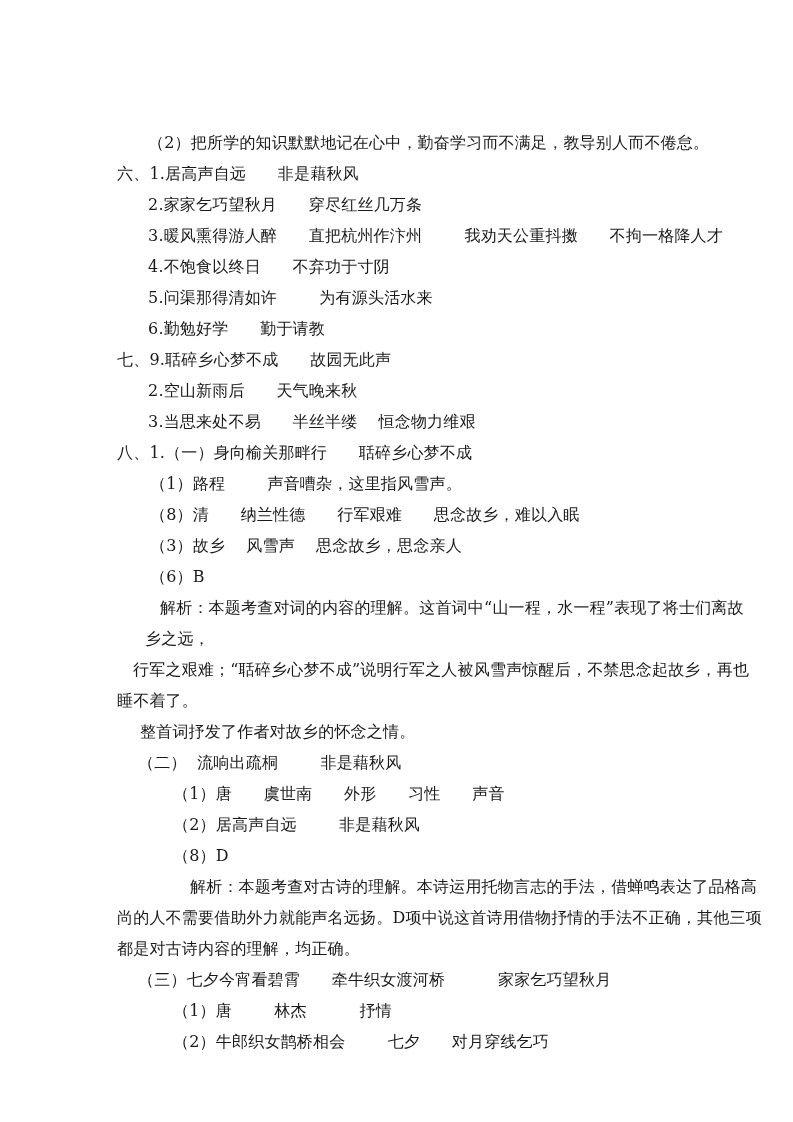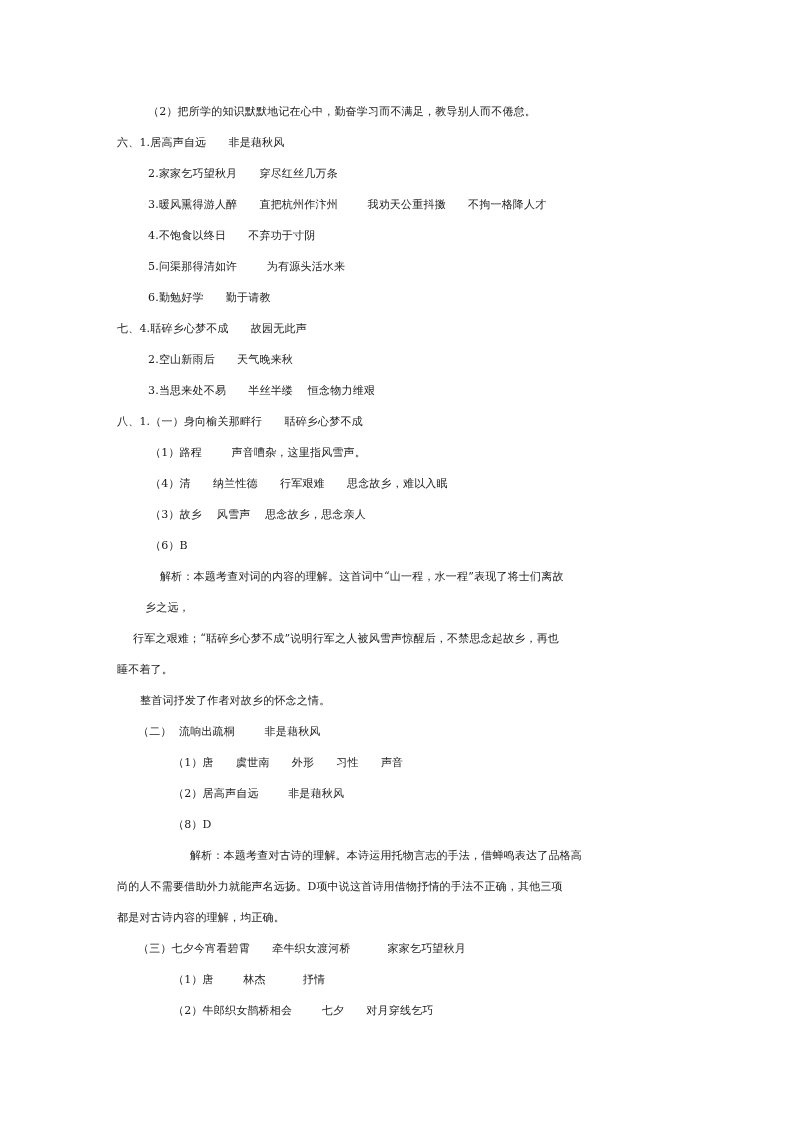--- a/index.html
+++ b/index.html
@@ -1,36 +1,36 @@
 <!DOCTYPE html>
 <html><head>
 <meta charset="utf-8">
 <style>
   html, body { margin:0; padding:0; background:#ffffff; }
   body { width:793px; height:1122px; position:relative; overflow:hidden;
          font-family:"DejaVu Serif","Liberation Serif",serif; color:#1a1a1a; }
-  .line { position:absolute; font-size:11px; line-height:18px; white-space:pre; letter-spacing:0.2px; }
+  .line { position:absolute; font-size:16px; line-height:18px; white-space:pre; letter-spacing:0.2px;margin-top:31px; }
 </style>
 </head>
 <body>
 
 <div id="doc">
     <div class="line" style="left: 148px; top: 103px;">（2）把所学的知识默默地记在心中，勤奋学习而不满足，教导别人而不倦怠。</div>
     <div class="line" style="left: 117px; top: 134px;">六、1.居高声自远      非是藉秋风</div>
     <div class="line" style="left: 148px; top: 165px;">2.家家乞巧望秋月      穿尽红丝几万条</div>
     <div class="line" style="left: 148px; top: 196px;">3.暖风熏得游人醉      直把杭州作汴州        我劝天公重抖擞      不拘一格降人才</div>
     <div class="line" style="left: 148px; top: 227px;">4.不饱食以终日      不弃功于寸阴</div>
     <div class="line" style="left: 148px; top: 258px;">5.问渠那得清如许        为有源头活水来</div>
     <div class="line" style="left: 148px; top: 289px;">6.勤勉好学      勤于请教</div>
-    <div class="line" style="left: 117px; top: 320px;">七、4.聒碎乡心梦不成      故园无此声</div>
+    <div class="line" style="left: 117px; top: 320px;">七、9.聒碎乡心梦不成      故园无此声</div>
     <div class="line" style="left: 148px; top: 351px;">2.空山新雨后      天气晚来秋</div>
     <div class="line" style="left: 148px; top: 382px;">3.当思来处不易      半丝半缕    恒念物力维艰</div>
     <div class="line" style="left: 117px; top: 413px; text-align: center;">八、1.（一）身向榆关那畔行      聒碎乡心梦不成</div>
     <div class="line" style="left: 150px; top: 444px;">（1）路程        声音嘈杂，这里指风雪声。</div>
-    <div class="line" style="left: 150px; top: 475px;">（4）清      纳兰性德      行军艰难      思念故乡，难以入眠</div>
+    <div class="line" style="left: 150px; top: 475px;">（8）清      纳兰性德      行军艰难      思念故乡，难以入眠</div>
     <div class="line" style="left: 150px; top: 506px;">（3）故乡    风雪声    思念故乡，思念亲人</div>
     <div class="line" style="left: 150px; top: 537px;">（6）B</div>
     <div class="line" style="left: 160px; top: 568px;">解析：本题考查对词的内容的理解。这首词中“山一程，水一程”表现了将士们离故</div>
     <div class="line" style="left: 145px; top: 599px;">乡之远，</div>
     <div class="line" style="left: 133px; top: 630px;">行军之艰难；“聒碎乡心梦不成”说明行军之人被风雪声惊醒后，不禁思念起故乡，再也</div>
     <div class="line" style="left: 117px; top: 661px;">睡不着了。</div>
     <div class="line" style="left: 140px; top: 692px;">整首词抒发了作者对故乡的怀念之情。</div>
     <div class="line" style="left: 138px; top: 723px;">（二）  流响出疏桐        非是藉秋风</div>
     <div class="line" style="left: 173px; top: 754px;">（1）唐      虞世南      外形      习性      声音</div>
     <div class="line" style="left: 173px; top: 785px;">（2）居高声自远        非是藉秋风</div>

